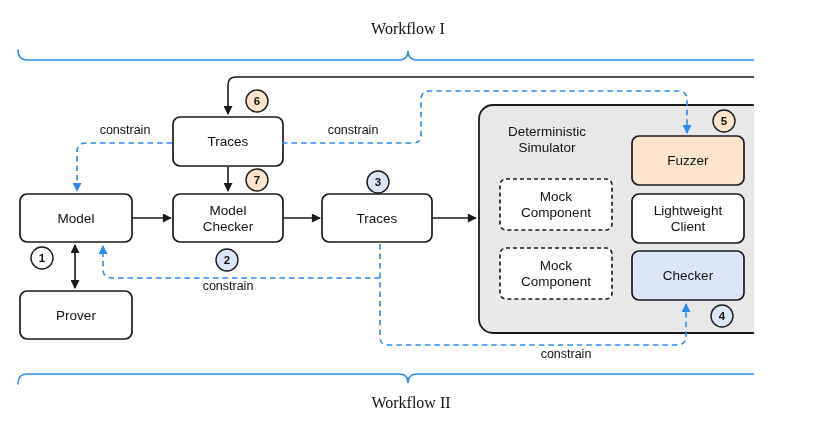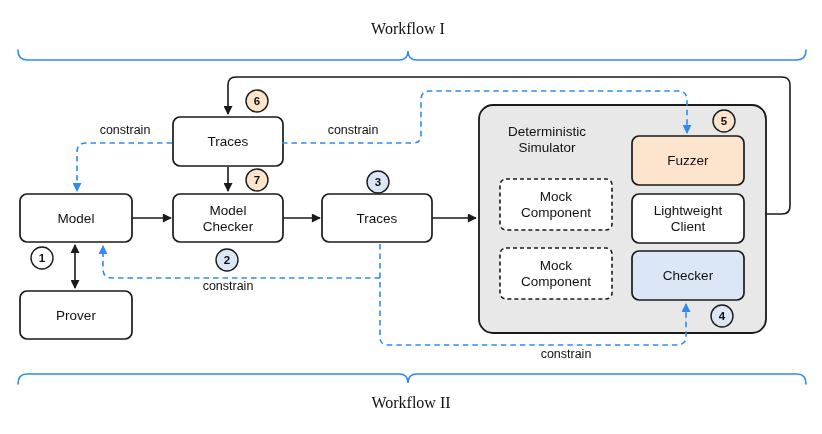--- a/index.html
+++ b/index.html
@@ -1,16 +1,16 @@
 <!DOCTYPE html>
 <html><head>
 <meta charset="utf-8">
 <style>
   html,body{margin:0;padding:0;background:#ffffff;}
-  .stage{position:relative;width:822px;height:434px;background:#ffffff;overflow:hidden;
+  .stage{position:relative;width:754px;height:434px;background:#ffffff;overflow:hidden;
          font-family:"Liberation Sans",sans-serif;}
   svg{display:block;}
   text{fill:#111111;}
   .box-label{font-family:"Liberation Sans",sans-serif;font-size:13.5px;}
   .edge-label{font-family:"Liberation Sans",sans-serif;font-size:12.5px;}
   .badge-label{font-family:"Liberation Sans",sans-serif;font-size:11.5px;font-weight:bold;}
   .wf-label{font-family:"Liberation Serif","DejaVu Serif",serif;font-size:16px;}
   .node{fill:#ffffff;stroke:#1a1a1a;stroke-width:1.7;}
   .panel{fill:#e8e8e8;stroke:#1a1a1a;stroke-width:1.8;}
   .mock{fill:#ffffff;stroke:#1a1a1a;stroke-width:1.6;stroke-dasharray:4 3;}

